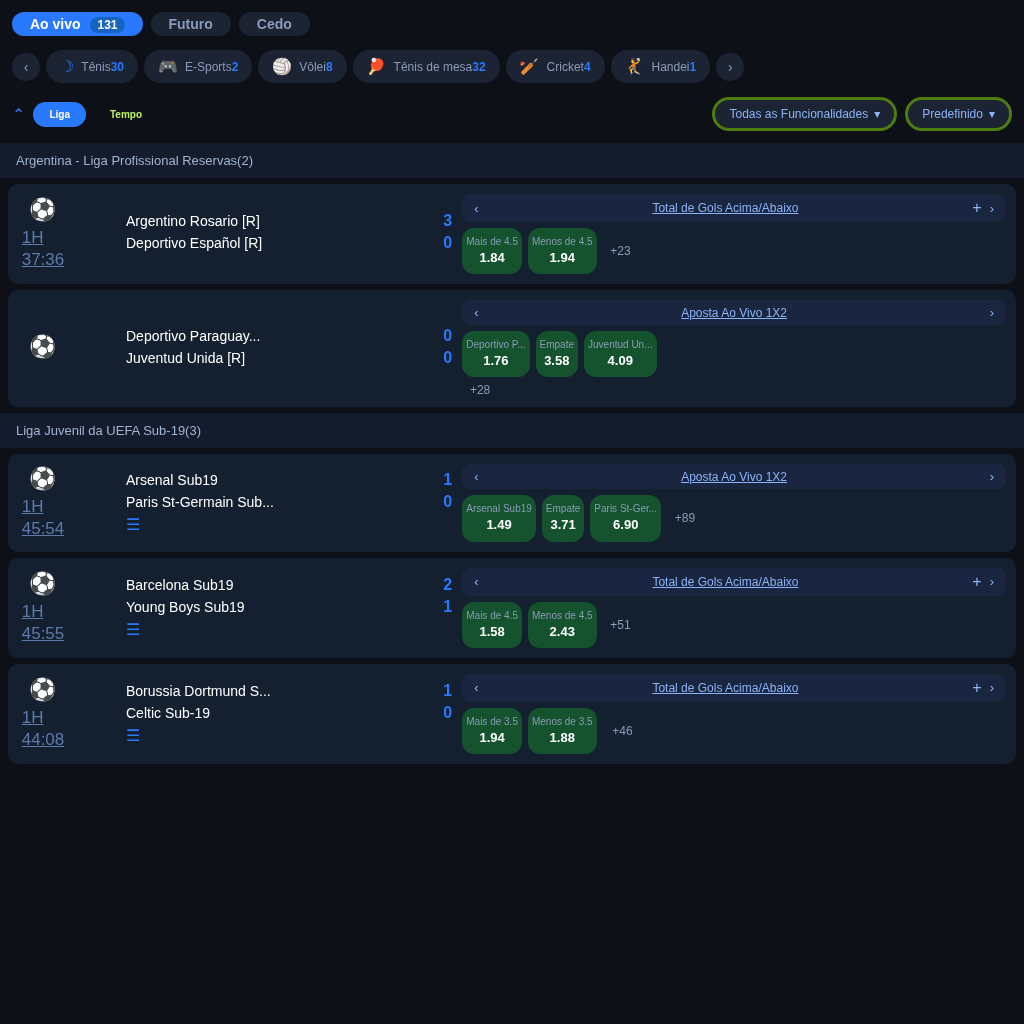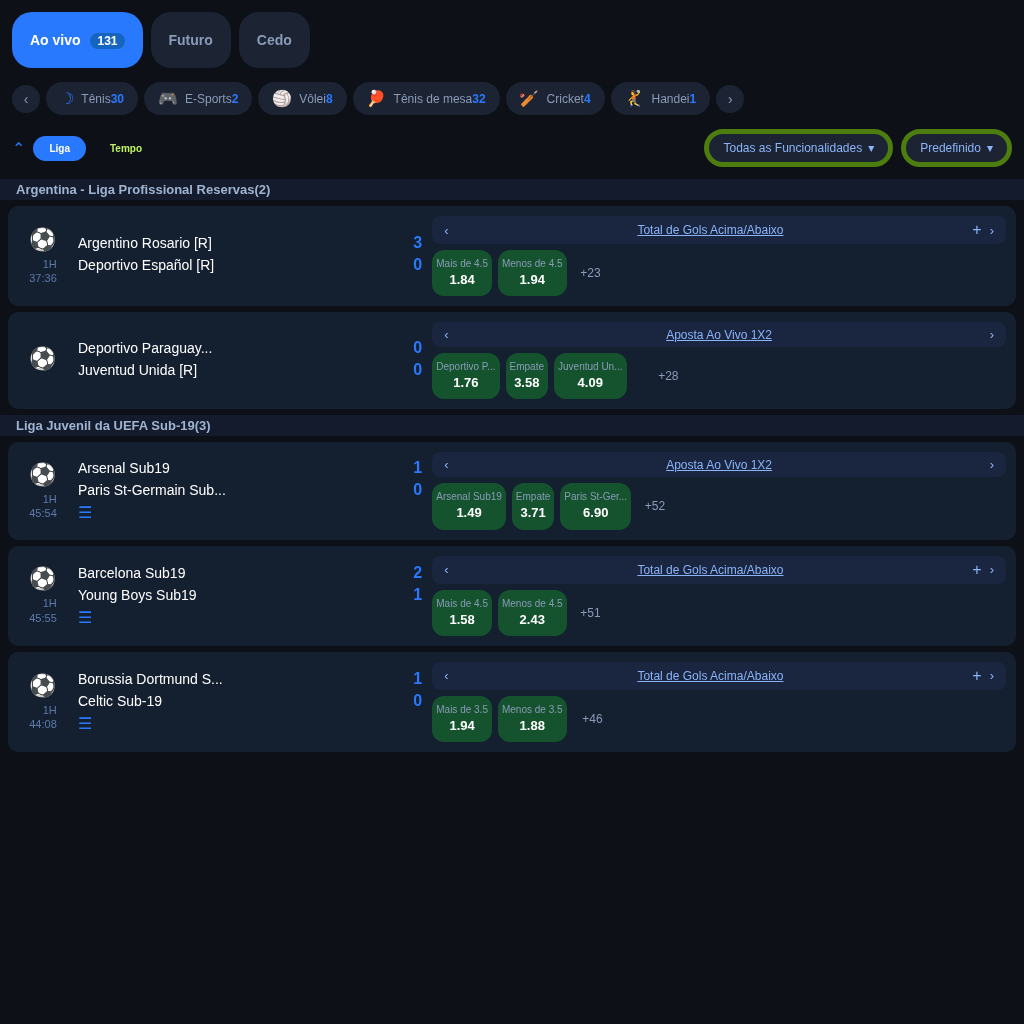--- a/index.html
+++ b/index.html
@@ -15,21 +15,21 @@
 
     .top-bar {
       display: flex;
       align-items: center;
       gap: 8px;
       padding: 12px 12px 8px 12px;
     }
 
     .tab-btn {
       border-radius: 20px;
-      padding: 20px 18px;
+      padding: 4px 18px;
       font-size: 14px;
       font-weight: 600;
       cursor: pointer;
       border: none;
     }
     .tab-btn.active {
       background: #2979ff;
       color: #fff;
     }
     .tab-btn.inactive {
@@ -111,37 +111,37 @@
       background: #2979ff;
       color: #fff;
     }
     .filter-tab.inactive {
       background: transparent;
       color: #bef264;
     }
     .filter-spacer { flex: 1; }
     .filter-dropdown {
       background: #1c2333;
-      border: 5px solid #4d7c0f;
+      border: 3px solid #4d7c0f;
       border-radius: 20px;
       padding: 7px 14px;
       color: #8ab4f8;
       font-size: 12px;
       cursor: pointer;
       display: flex;
       align-items: center;
       gap: 6px;
     }
 
     .league-header {
       background: #141b2d;
-      padding: 3px 16px;
+      padding: 10px 16px;
       font-size: 13px;
       color: #a0b4d0;
-      font-weight: 700;
+      font-weight: 400;
       margin: 4px 0 2px 0;
     }
 
     .match-card {
       background: #141f30;
       border-radius: 10px;
       margin: 6px 8px;
       padding: 10px 10px;
       display: flex;
       align-items: center;
@@ -153,29 +153,31 @@
       flex-direction: column;
       align-items: center;
       min-width: 50px;
       gap: 4px;
     }
     .match-sport-icon {
       font-size: 22px;
       color: #5c7aaa;
     }
     .match-time-label {
-      font-size: 11px;
+      font-size: 17px;
       color: #5c7aaa;
-      text-align: right;
+      text-align: left;
       line-height: 1.3;
+      text-decoration: underline;
     }
 
     .match-teams {
       flex: 1.2;
       min-width: 0;
+      margin-left: 48px;
     }
     .team-row {
       display: flex;
       align-items: center;
       justify-content: space-between;
       margin-bottom: 4px;
     }
     .team-name {
       font-size: 14px;
       color: #ffffff;
@@ -406,21 +408,21 @@
       </div>
 
     </div>
       <div class="match-odds">
         <div class="odds-header">
       <button class="odds-nav-btn">‹</button>
       <span class="odds-title">Aposta Ao Vivo 1X2</span>
 
       <button class="odds-nav-btn">›</button>
     </div>
-        <div style="display: flex; align-items: center; gap: 24px;">
+        <div style="display: flex; align-items: flex-start; gap: 6px; flex-direction: column;">
           <div class="odds-buttons">
             <button class="odds-btn">
               <span class="odds-label">Deportivo P...</span>
               <span class="odds-value">1.76</span>
             </button>
             <button class="odds-btn">
               <span class="odds-label">Empate</span>
               <span class="odds-value">3.58</span>
             </button>
             <button class="odds-btn">
@@ -465,21 +467,21 @@
             </button>
             <button class="odds-btn">
               <span class="odds-label">Empate</span>
               <span class="odds-value">3.71</span>
             </button>
             <button class="odds-btn">
               <span class="odds-label">Paris St-Ger...</span>
               <span class="odds-value">6.90</span>
             </button>
           </div>
-          <span class="odds-more">+52</span>
+          <span class="odds-more">+89</span>
         </div>
       </div>
     </div>
     <div class="match-card">
       <div class="match-left">
       <span class="match-sport-icon">⚽</span>
       <span class="match-time-label" style="white-space:pre;">1H
 45:55</span>
     </div>
       <div class="match-teams">

